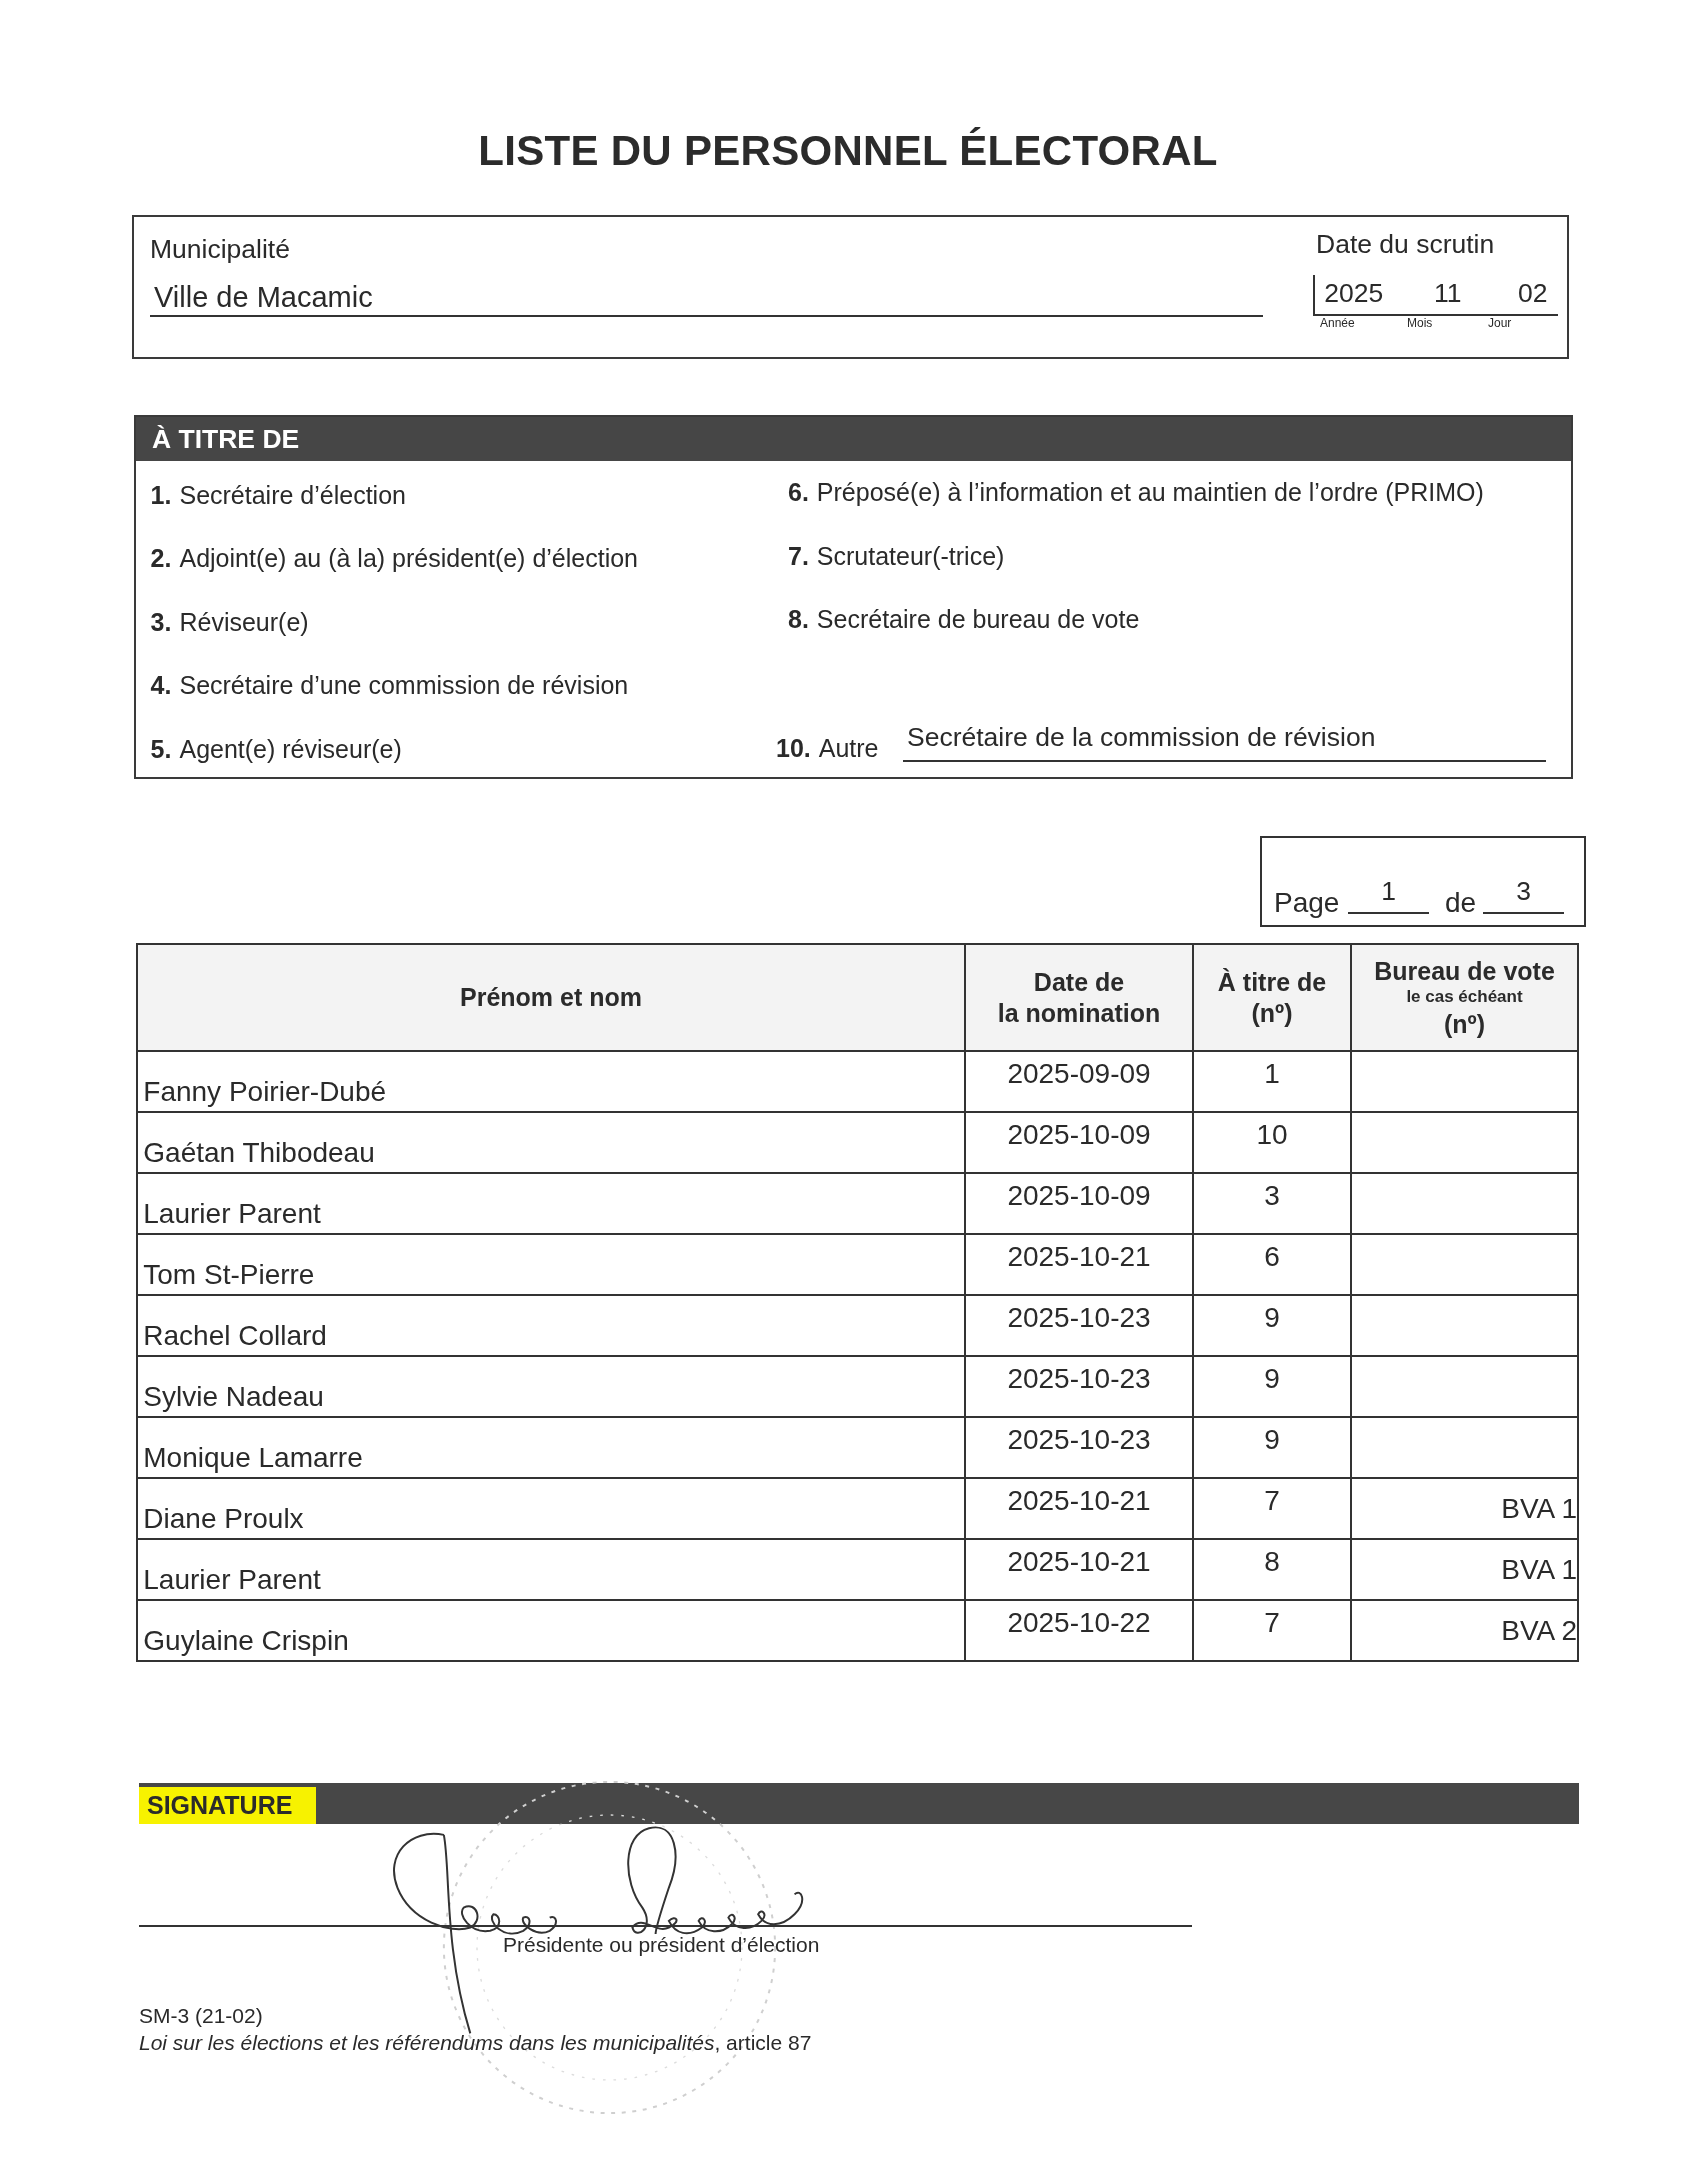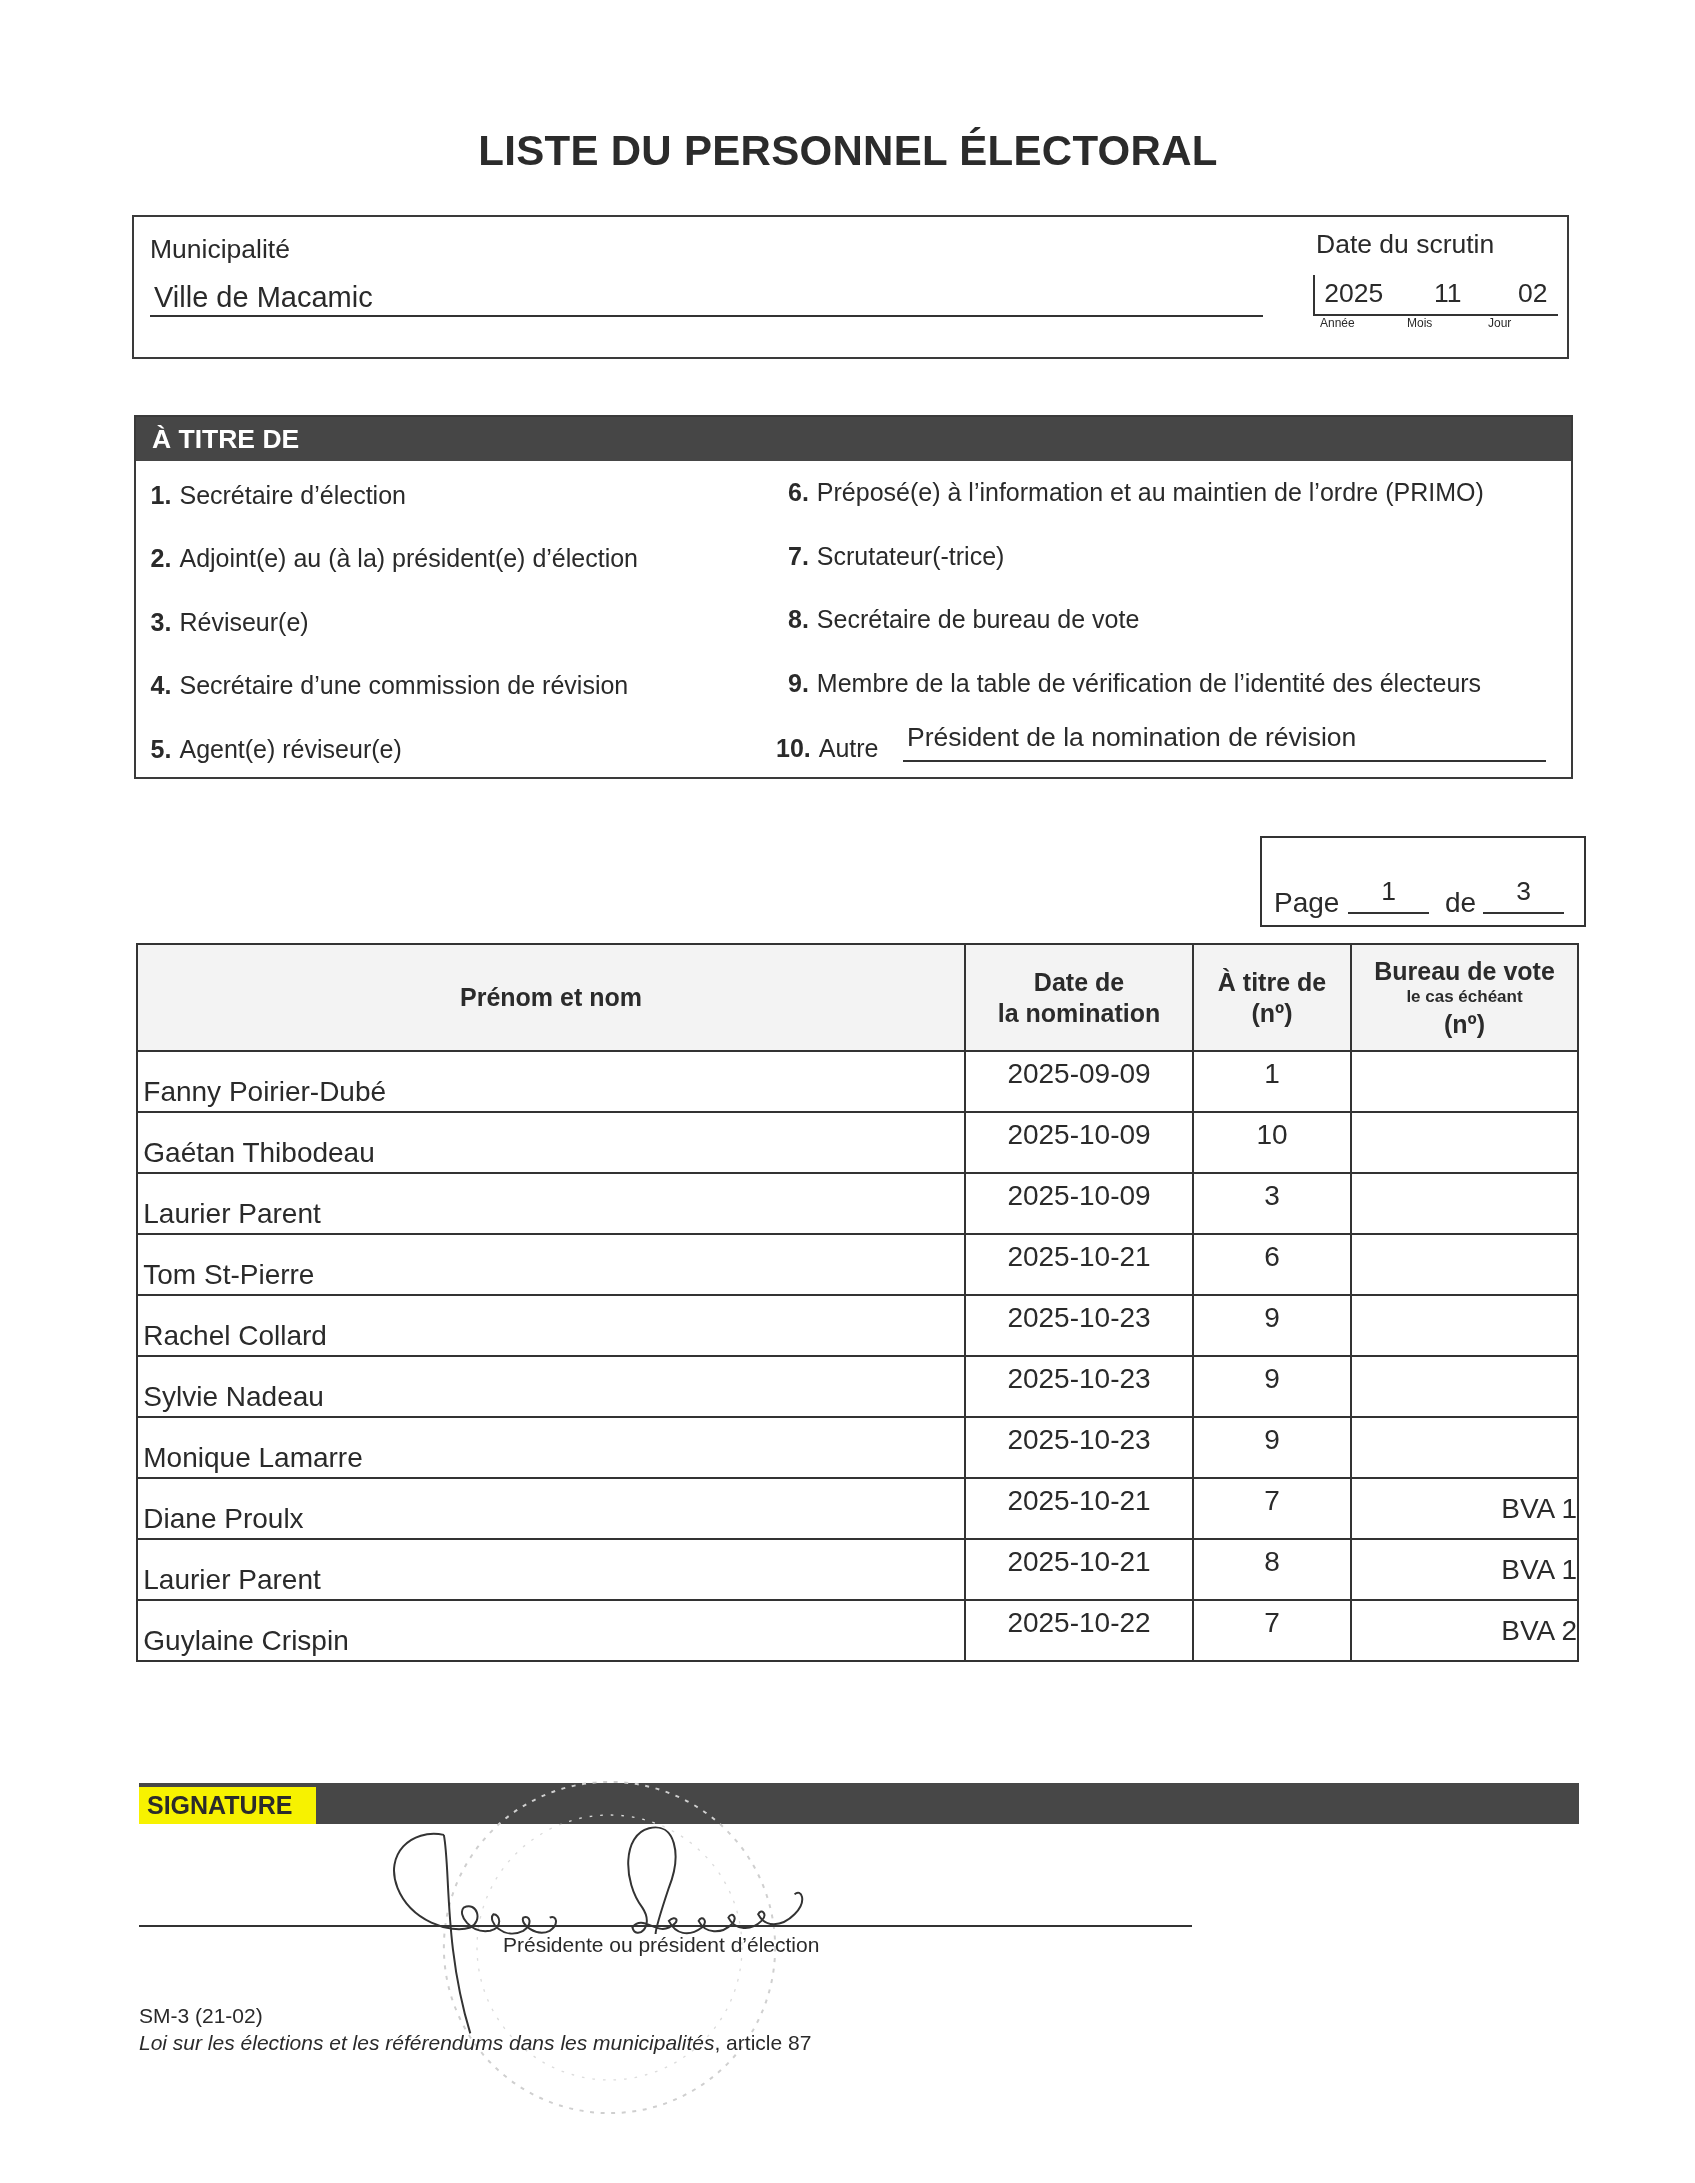--- a/index.html
+++ b/index.html
@@ -118,24 +118,23 @@
 
   <div class="abs role-item" style="left:14.6px;top:64px"><span class="role-num">1.</span><span>Secrétaire d’élection</span></div>
   <div class="abs role-item" style="left:14.6px;top:127px"><span class="role-num">2.</span><span>Adjoint(e) au (à la) président(e) d’élection</span></div>
   <div class="abs role-item" style="left:14.6px;top:191px"><span class="role-num">3.</span><span>Réviseur(e)</span></div>
   <div class="abs role-item" style="left:14.6px;top:254px"><span class="role-num">4.</span><span>Secrétaire d’une commission de révision</span></div>
   <div class="abs role-item" style="left:14.6px;top:318px"><span class="role-num">5.</span><span>Agent(e) réviseur(e)</span></div>
 
   <div class="abs role-item" style="left:652px;top:61px"><span class="role-num">6.</span><span>Préposé(e) à l’information et au maintien de l’ordre (PRIMO)</span></div>
   <div class="abs role-item" style="left:652px;top:125px"><span class="role-num">7.</span><span>Scrutateur(-trice)</span></div>
   <div class="abs role-item" style="left:652px;top:188px"><span class="role-num">8.</span><span>Secrétaire de bureau de vote</span></div>
-  <div class="abs role-item" style="left:652px;top:252px"><span class="role-num">9.</span><span>Membre de la table de vérification de l’identité des électeurs</span></div>
   <div class="abs role-item" style="left:640px;top:317px"><span class="role-num">10.</span><span>Autre</span></div>
   <div id="autre-line" class="abs" style="left:767px;top:305px;height:40px;">
-    <div class="abs" style="left:4px;top:0;font-size:26.5px;">Président de la nomination de révision</div>
+    <div class="abs" style="left:4px;top:0;font-size:26.5px;">Secrétaire de la commission de révision</div>
   </div>
 </div>
 
 <div id="page-box" class="abs">
   <div class="abs pg-text" style="left:12px">Page</div>
   <div class="abs pg-line" style="left:86px"></div>
   <div class="abs pg-num" style="left:86px">1</div>
   <div class="abs pg-text" style="left:183px">de</div>
   <div class="abs pg-line" style="left:221px"></div>
   <div class="abs pg-num" style="left:221px">3</div>

